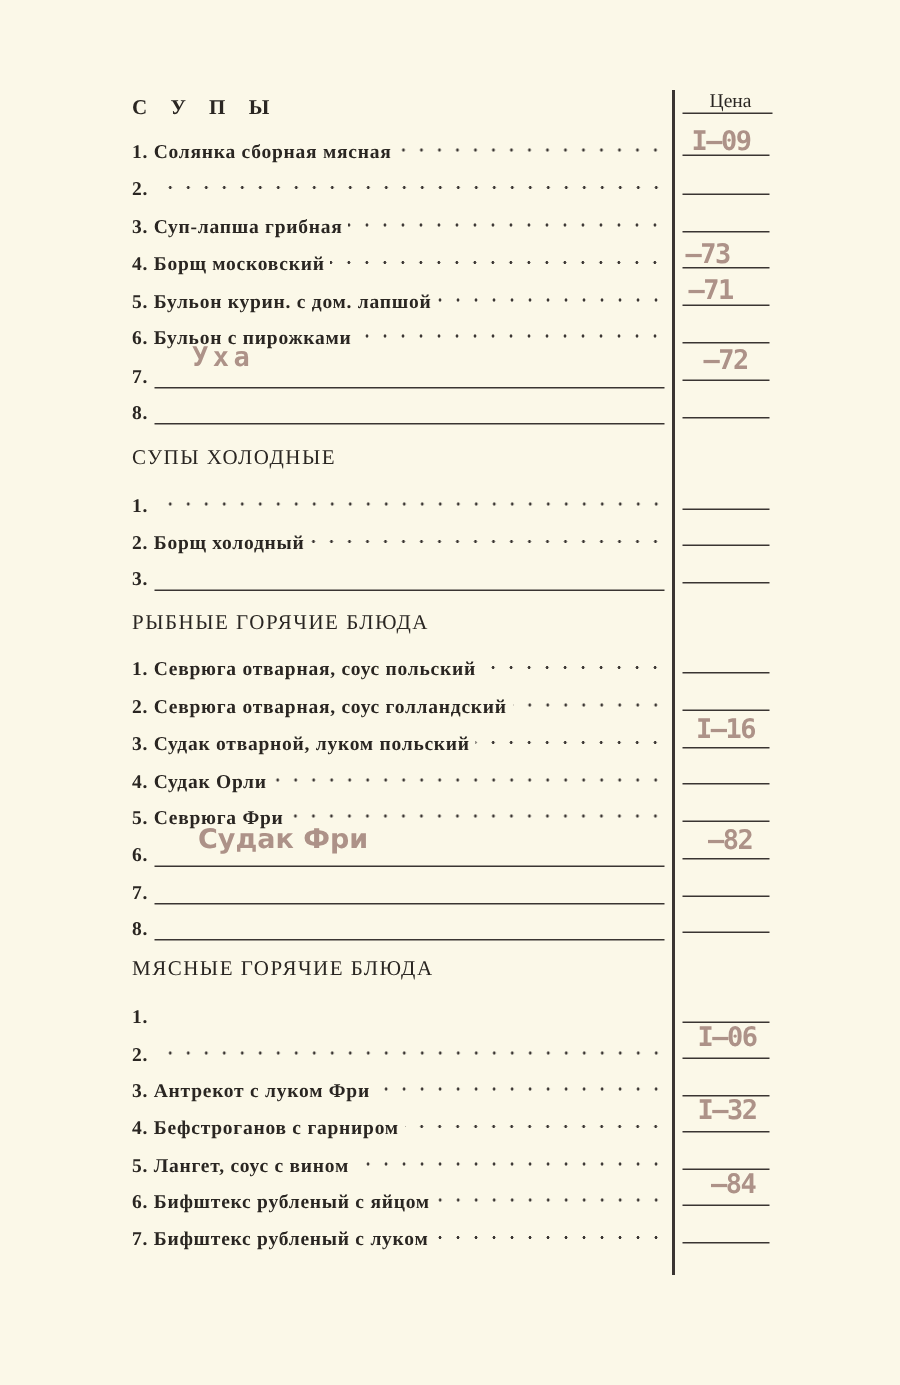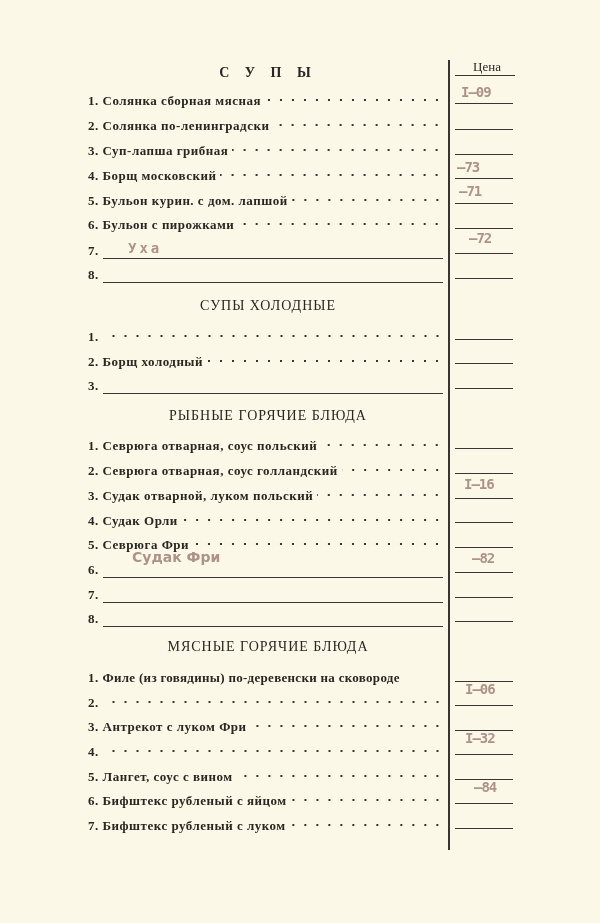--- a/index.html
+++ b/index.html
@@ -16,21 +16,21 @@
     background:#3a3532;
   }
   .price-header {
     position:absolute; left:462px; top:59px; width:50px;
     font-family:"Liberation Serif", serif; font-size:13px; text-align:center;
   }
   .price-header-rule {
     position:absolute; left:455px; top:75px; width:60px; height:1px; background:#3a3532;
   }
   .section-title {
-    position:absolute; left:88px; width:360px; text-align:center;
+    position:absolute; left:88px; width:360px; 
     font-family:"Liberation Serif", serif; font-size:14px; letter-spacing:1px;
   }
   .section-title.spaced { letter-spacing:6px; font-weight:bold; font-size:14px; }
   .row {
     position:absolute; left:88px; width:355px; height:18px;
     font-family:"Liberation Serif", serif; font-size:13px; font-weight:bold;
     display:flex; align-items:flex-end; letter-spacing:0.5px;
   }
   .row .num { white-space:pre; }
   .row .name { white-space:nowrap; }
@@ -41,45 +41,45 @@
   }
   .row .blank-line {
     flex:1; margin-left:4px; border-bottom:1px solid #3a3532; height:12px;
   }
   .price-rule {
     position:absolute; left:455px; width:58px; height:1px; background:#3a3532;
   }
   .stamp {
     position:absolute;
     font-family:"DejaVu Sans Mono", "Liberation Mono", monospace;
-    font-weight:bold; color:#a08178; opacity:0.85; font-size:14px; letter-spacing:-1px;
+    font-weight:bold; color:#a08178; opacity:0.85; font-size:18px; letter-spacing:-1px;
   }
   .stamp.wide { letter-spacing:3px; }
 </style>
 </head>
 <body>
 
 <div class="page">
   <div class="vline"></div>
   <div class="price-header">Цена</div>
   <div class="price-header-rule"></div>
 
   <div class="section-title spaced" style="top:65px">С У П Ы</div>
 
   <div class="row" style="top:91px"><span class="num">1.</span>&nbsp;<span class="name">Солянка сборная мясная</span><span class="dots"></span></div>
-  <div class="row" style="top:116px"><span class="num">2.</span>&nbsp;<span class="name">Солянка по-ленинградски</span><span class="dots"></span></div>
+  <div class="row" style="top:116px"><span class="num">2.</span>&nbsp;<span class="dots"></span></div>
   <div class="row" style="top:141px"><span class="num">3.</span>&nbsp;<span class="name">Суп-лапша грибная</span><span class="dots"></span></div>
   <div class="row" style="top:166px"><span class="num">4.</span>&nbsp;<span class="name">Борщ московский</span><span class="dots"></span></div>
   <div class="row" style="top:191px"><span class="num">5.</span>&nbsp;<span class="name">Бульон курин. с дом. лапшой</span><span class="dots"></span></div>
   <div class="row" style="top:215px"><span class="num">6.</span>&nbsp;<span class="name">Бульон с пирожками</span><span class="dots"></span></div>
   <div class="row" style="top:241px">
       <span class="num">7.</span>
       <span class="blank-line"></span>
     </div>
-  <div class="stamp wide" style="left:128px;top:240px">Уха</div>
+  <div class="stamp wide" style="left:128px;top:228px">Уха</div>
   <div class="row" style="top:265px">
       <span class="num">8.</span>
       <span class="blank-line"></span>
     </div>
 
   <div class="price-rule" style="top:103px"></div>
   <div class="price-rule" style="top:129px"></div>
   <div class="price-rule" style="top:154px"></div>
   <div class="price-rule" style="top:178px"></div>
   <div class="price-rule" style="top:203px"></div>
@@ -129,24 +129,24 @@
   <div class="price-rule" style="top:522px"></div>
   <div class="price-rule" style="top:547px"></div>
   <div class="price-rule" style="top:572px"></div>
   <div class="price-rule" style="top:597px"></div>
   <div class="price-rule" style="top:621px"></div>
 
   <div class="stamp" style="left:464px;top:476px">I–16</div>
   <div class="stamp" style="left:472px;top:550px">–82</div>
 
   <div class="section-title" style="top:639px">МЯСНЫЕ ГОРЯЧИЕ БЛЮДА</div>
-  <div class="row" style="top:668px;width:360px"><span class="num">1.</span>&nbsp;<span class="name" style="letter-spacing:0.3px">Филе (из говядины) по-деревенски на сковороде</span></div>
+  <div class="row" style="top:668px;width:360px"><span class="num">1.</span>&nbsp;</div>
   <div class="row" style="top:693px"><span class="num">2.</span>&nbsp;<span class="dots"></span></div>
   <div class="row" style="top:717px"><span class="num">3.</span>&nbsp;<span class="name">Антрекот с луком Фри</span><span class="dots"></span></div>
-  <div class="row" style="top:742px"><span class="num">4.</span>&nbsp;<span class="dots"></span></div>
+  <div class="row" style="top:742px"><span class="num">4.</span>&nbsp;<span class="name">Бефстроганов с гарниром</span><span class="dots"></span></div>
   <div class="row" style="top:767px"><span class="num">5.</span>&nbsp;<span class="name">Лангет, соус с вином</span><span class="dots"></span></div>
   <div class="row" style="top:791px"><span class="num">6.</span>&nbsp;<span class="name">Бифштекс рубленый с яйцом</span><span class="dots"></span></div>
   <div class="row" style="top:816px"><span class="num">7.</span>&nbsp;<span class="name">Бифштекс рубленый с луком</span><span class="dots"></span></div>
 
   <div class="price-rule" style="top:681px"></div>
   <div class="price-rule" style="top:705px"></div>
   <div class="price-rule" style="top:730px"></div>
   <div class="price-rule" style="top:754px"></div>
   <div class="price-rule" style="top:779px"></div>
   <div class="price-rule" style="top:803px"></div>

